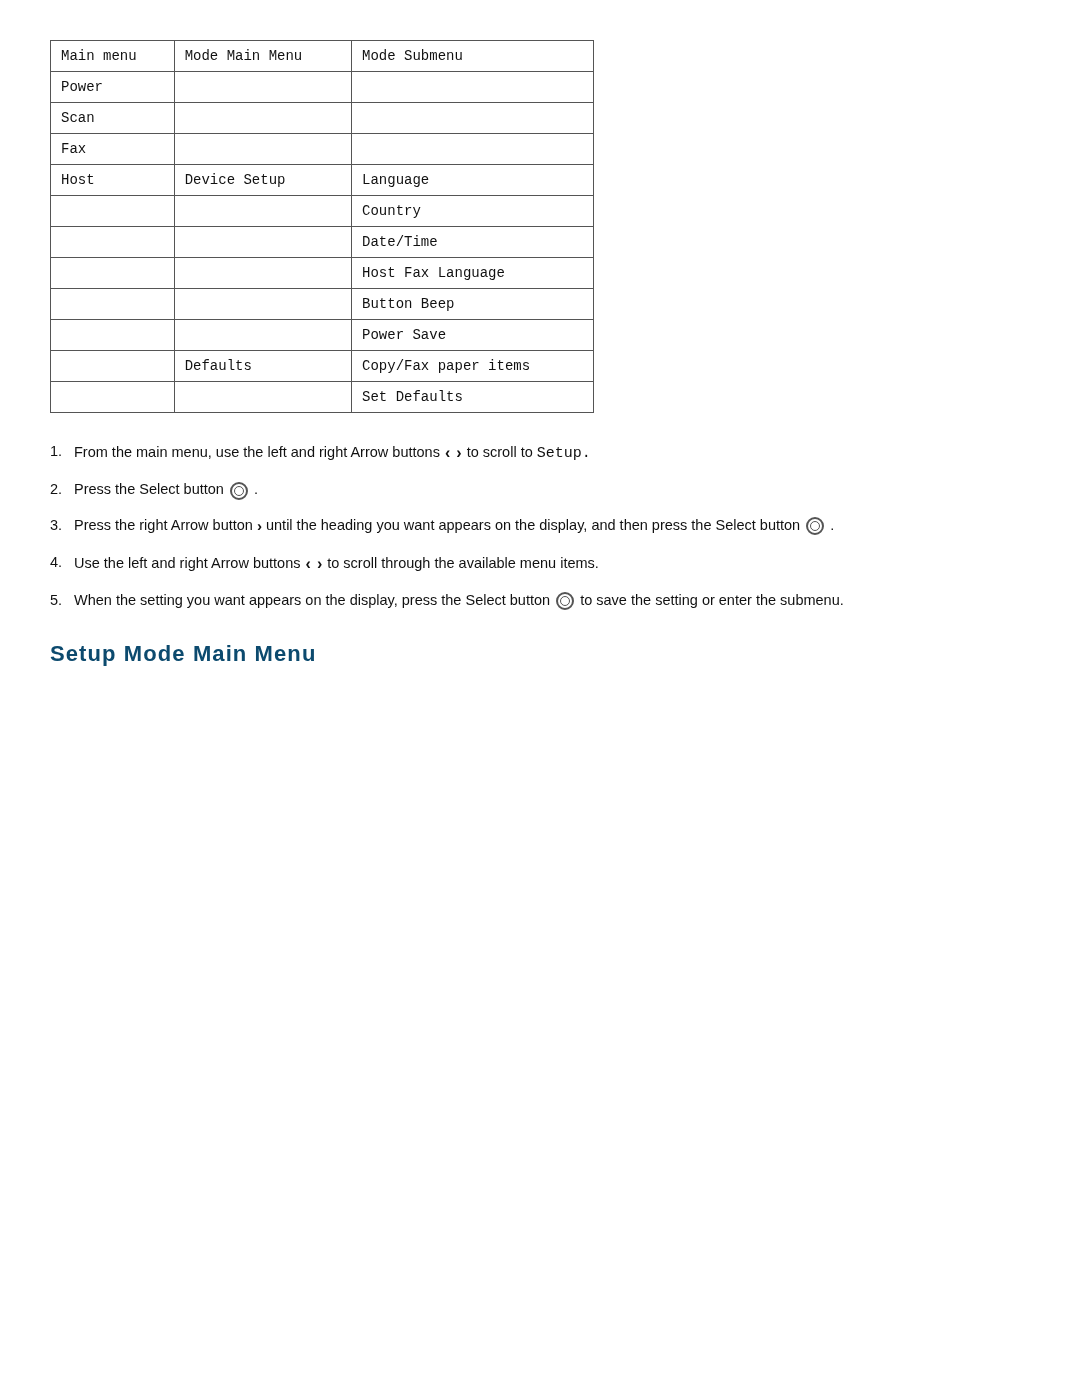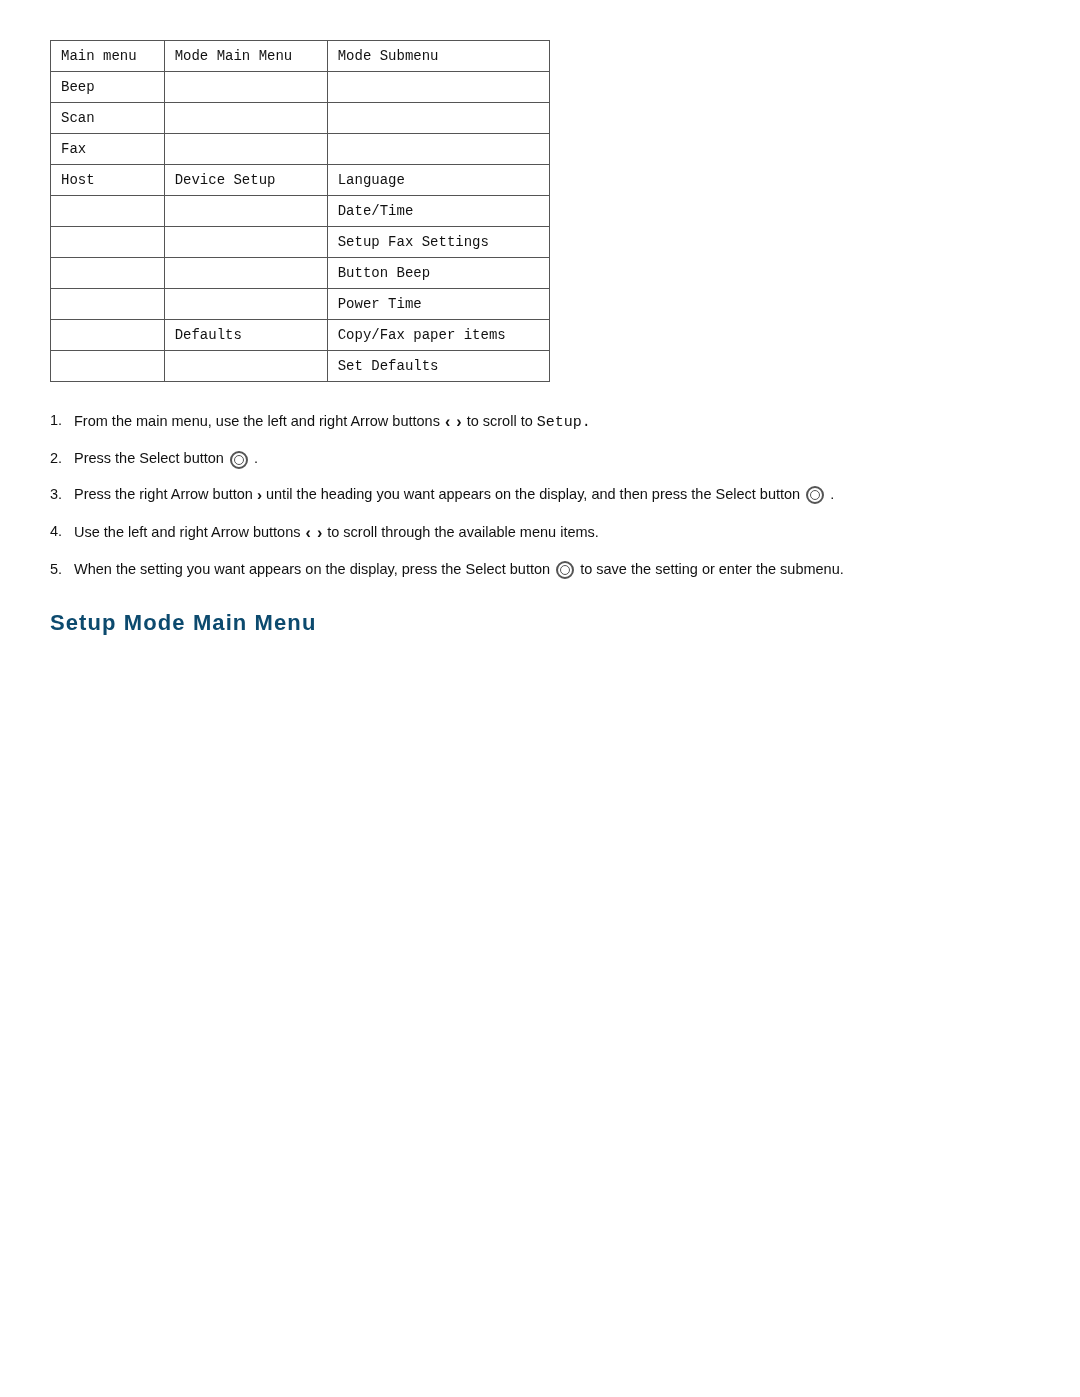--- a/index.html
+++ b/index.html
@@ -8,21 +8,21 @@
       font-family: Arial, sans-serif;
       font-size: 15px;
       color: #111;
       padding: 40px 50px;
       max-width: 1080px;
     }
 
     
     .menu-table {
       border-collapse: collapse;
-      width: 500px;
+      width: 544px;
       margin-bottom: 28px;
       font-family: 'Courier New', Courier, monospace;
       font-size: 14px;
     }
     .menu-table td {
       border: 1px solid #555;
       padding: 7px 10px;
       vertical-align: top;
     }
     .menu-table td.header {
@@ -108,21 +108,21 @@
 <body>
 
 <table class="menu-table">
   <tbody>
       <tr>
     <td class="header">Main menu</td>
     <td class="header">Mode Main Menu</td>
     <td class="header">Mode Submenu</td>
   </tr>
   <tr>
-    <td>Beep</td>
+    <td>Power</td>
     <td></td>
     <td></td>
   </tr>
   <tr>
     <td>Scan</td>
     <td></td>
     <td></td>
   </tr>
   <tr>
     <td>Fax</td>
@@ -130,36 +130,41 @@
     <td></td>
   </tr>
   <tr>
     <td>Host</td>
     <td>Device Setup</td>
     <td>Language</td>
   </tr>
   <tr>
     <td></td>
     <td></td>
+    <td>Country</td>
+  </tr>
+  <tr>
+    <td></td>
+    <td></td>
     <td>Date/Time</td>
   </tr>
   <tr>
     <td></td>
     <td></td>
-    <td>Setup Fax Settings</td>
+    <td>Host Fax Language</td>
   </tr>
   <tr>
     <td></td>
     <td></td>
     <td>Button Beep</td>
   </tr>
   <tr>
     <td></td>
     <td></td>
-    <td>Power Time</td>
+    <td>Power Save</td>
   </tr>
   <tr>
     <td></td>
     <td>Defaults</td>
     <td>Copy/Fax paper items</td>
   </tr>
   <tr>
     <td></td>
     <td></td>
     <td>Set Defaults</td>

